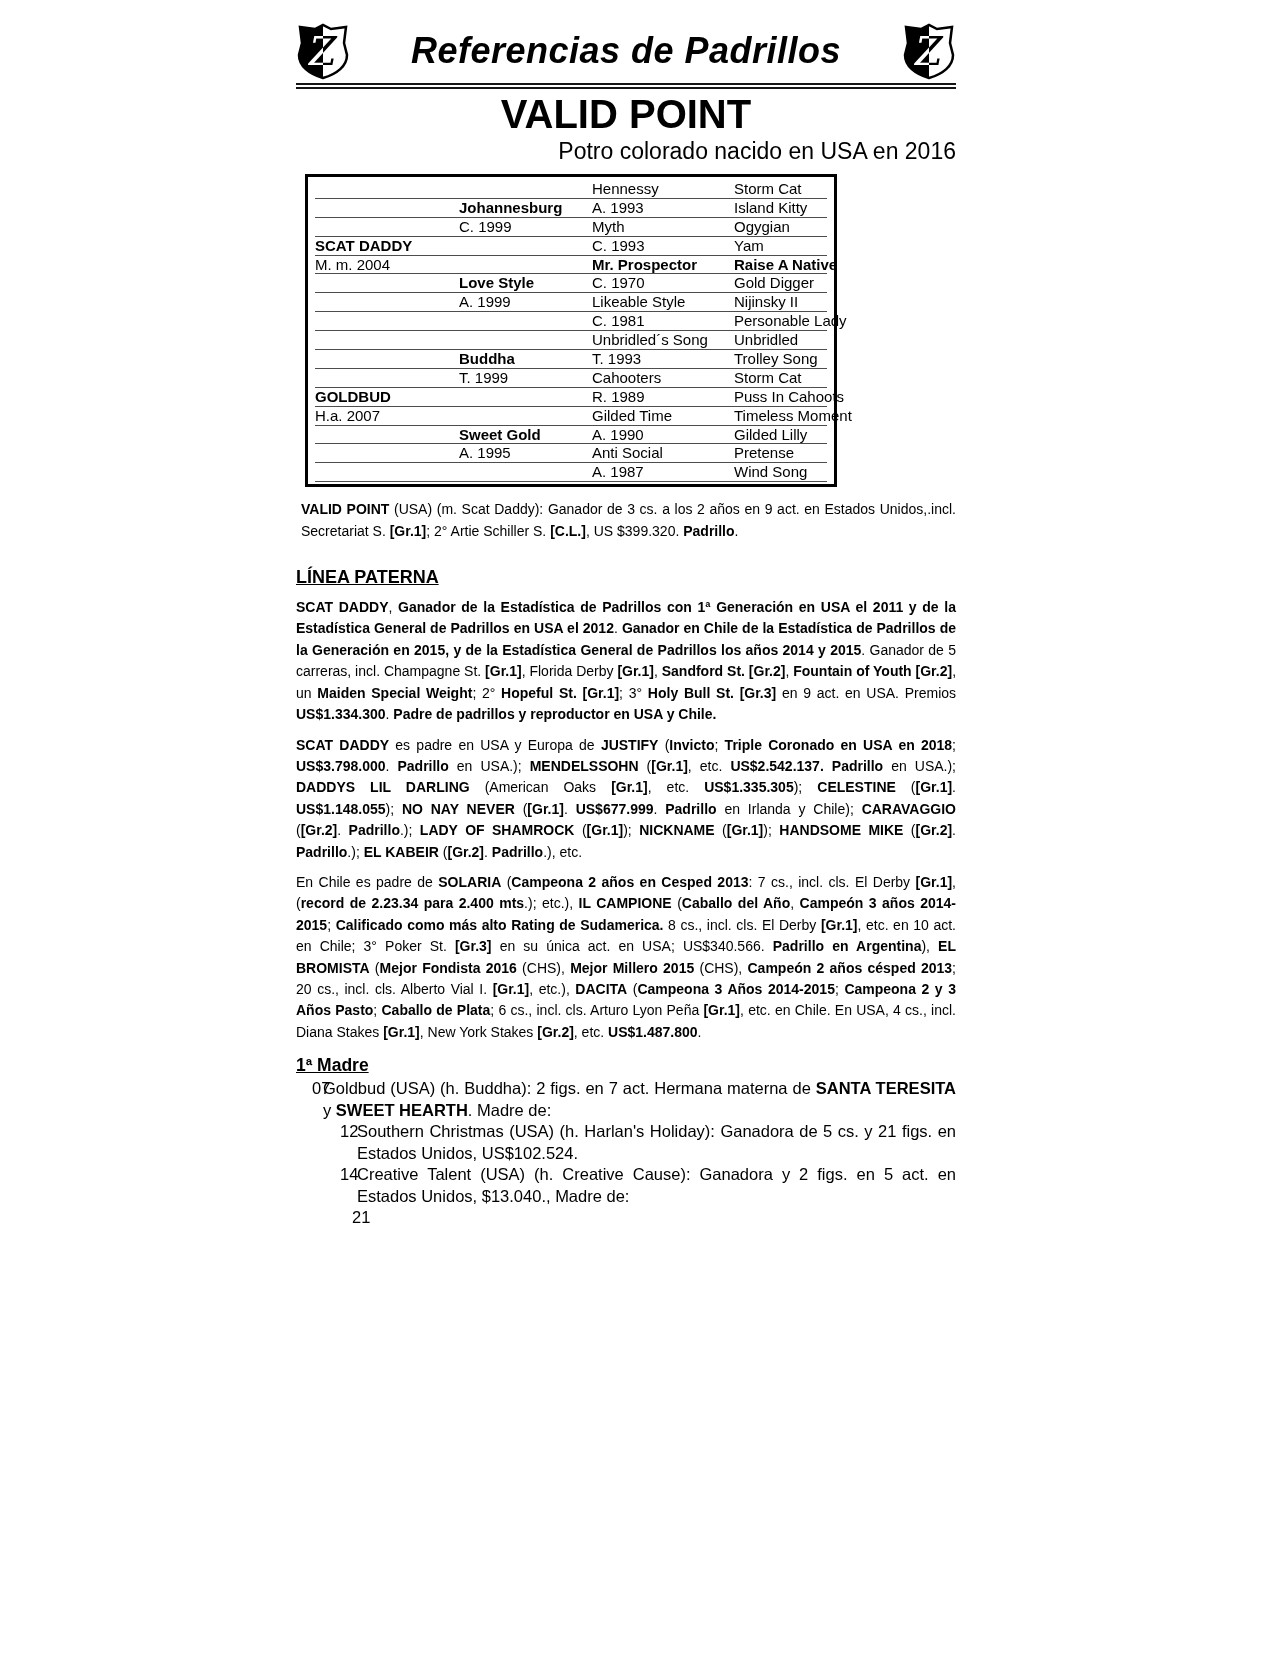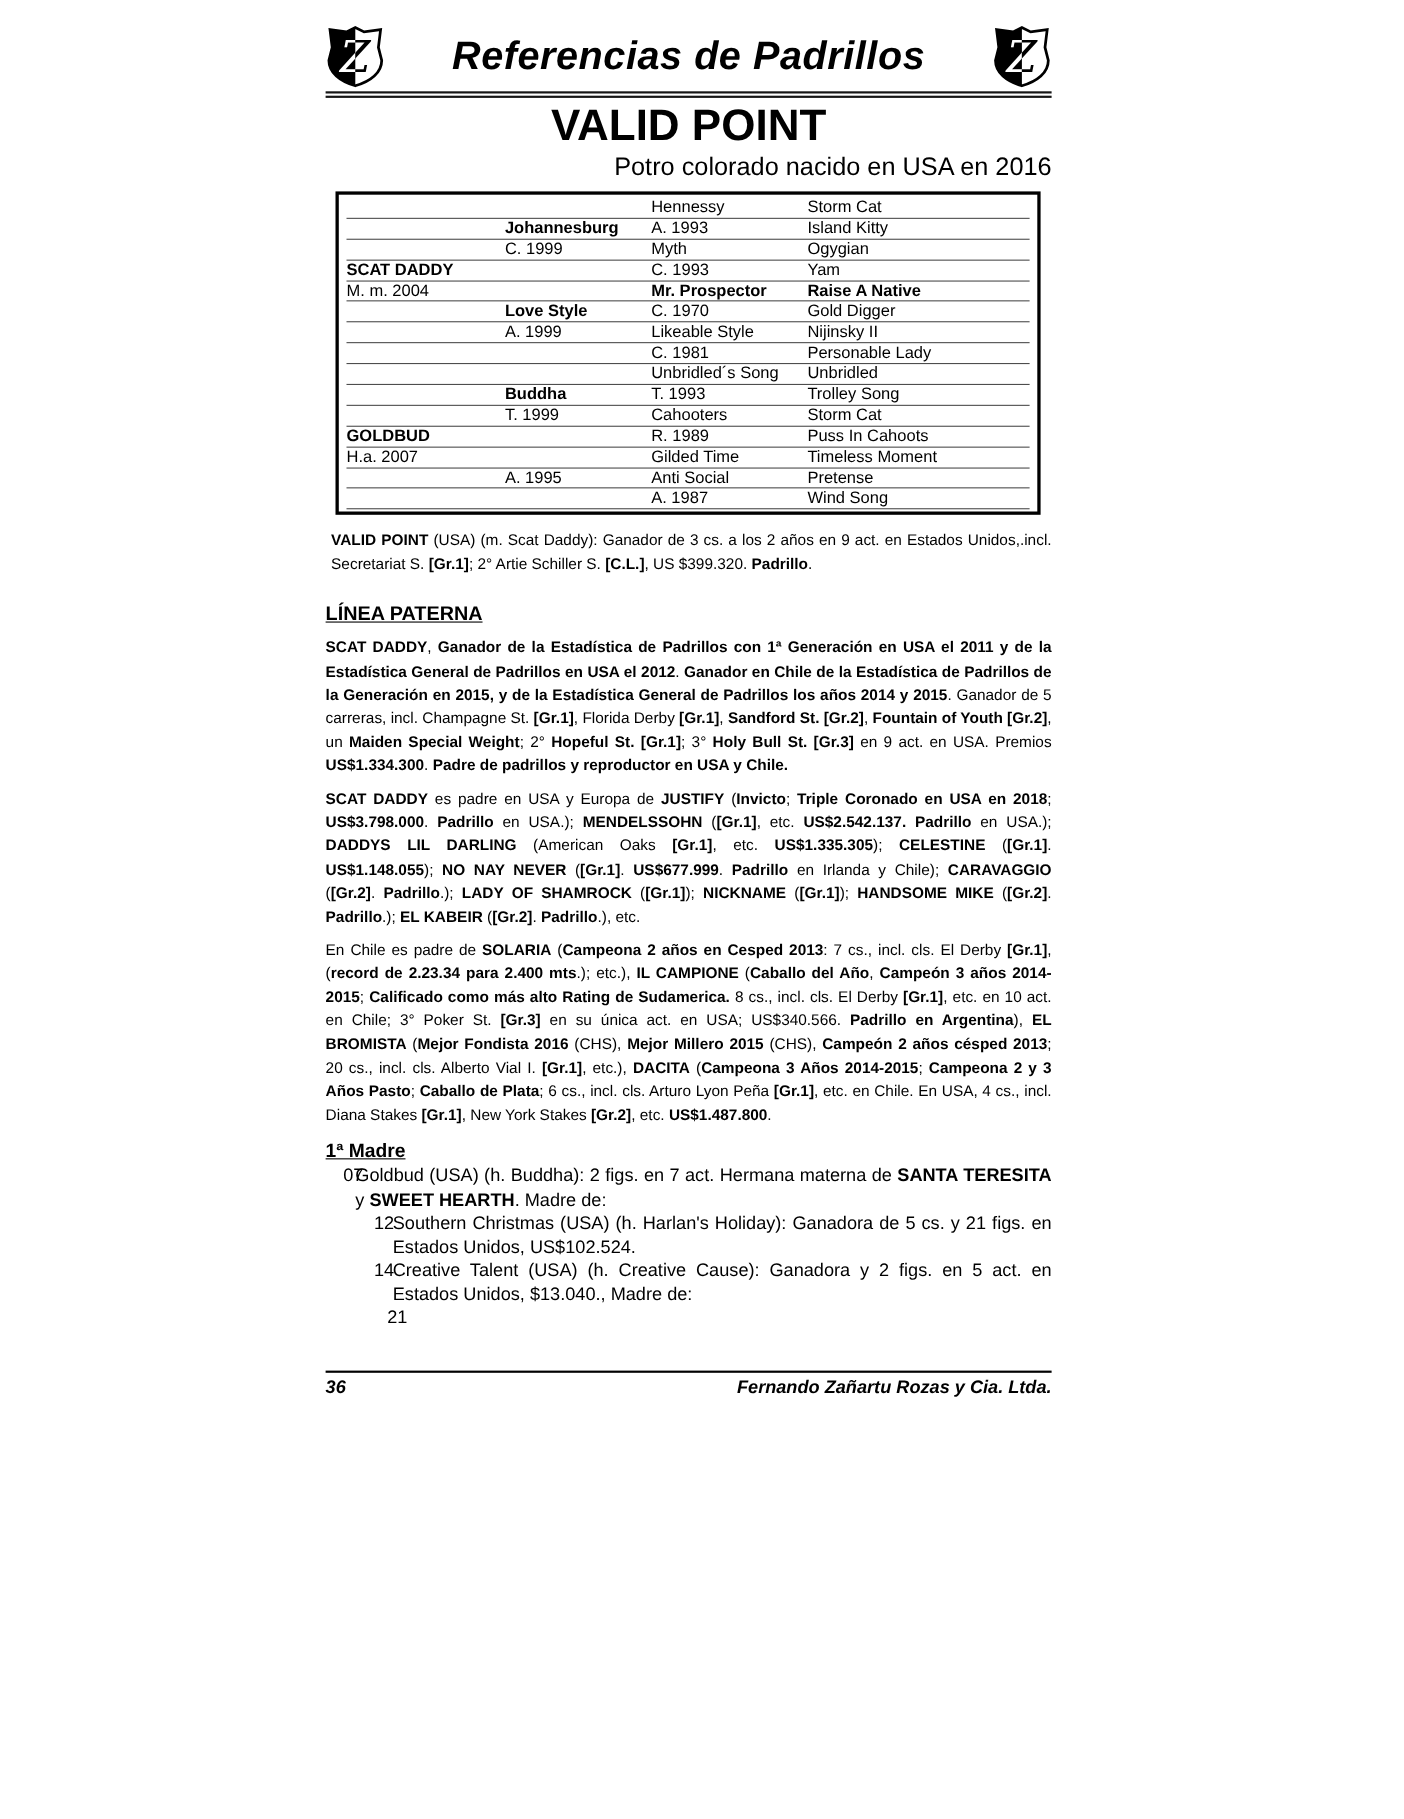--- a/index.html
+++ b/index.html
@@ -15,21 +15,21 @@
                   font-size:36px; letter-spacing:0.5px; }
   .logo { flex:0 0 auto; }
   .header-rule { margin-top:3px; height:6px;
                  border-top:2.5px solid #151515; border-bottom:2.5px solid #151515; }
 
   
   .horse-name { text-align:center; font-size:40px; font-weight:bold; margin-top:3px; }
   .horse-desc { text-align:right; font-size:23px; margin-top:1px; }
 
   
-  .pedigree-table { border:3px solid #000; margin:9px 0 0 9px; width:641px; padding:3px 7px 2px 7px; }
+  .pedigree-table { border:3px solid #000; margin:9px 0 0 9px; width:532px; padding:3px 7px 2px 7px; }
   .ped-row { display:grid; grid-template-columns:144px 133px 142px 1fr;
              height:18.9px; border-bottom:1.6px solid #4d4d4d;
              font-size:15px; line-height:18px; white-space:nowrap; align-items:end; }
   .ped-cell { overflow:visible; padding-bottom:1px; }
 
   .b { font-weight:bold; }
 
   
   p.doc { text-align:justify; font-size:14px; line-height:21.4px; margin:9px 0 0 0; }
   p.first { margin-top:12px; padding-left:5px; }
@@ -181,20 +181,26 @@
           <span class="ped-cell">Puss In Cahoots</span>
         </div>
         <div class="ped-row">
           <span class="ped-cell">H.a. 2007</span>
           <span class="ped-cell"></span>
           <span class="ped-cell">Gilded Time</span>
           <span class="ped-cell">Timeless Moment</span>
         </div>
         <div class="ped-row">
           <span class="ped-cell"></span>
+          <span class="ped-cell b">Sweet Gold</span>
+          <span class="ped-cell">A. 1990</span>
+          <span class="ped-cell">Gilded Lilly</span>
+        </div>
+        <div class="ped-row">
+          <span class="ped-cell"></span>
           <span class="ped-cell">A. 1995</span>
           <span class="ped-cell">Anti Social</span>
           <span class="ped-cell">Pretense</span>
         </div>
         <div class="ped-row">
           <span class="ped-cell"></span>
           <span class="ped-cell"></span>
           <span class="ped-cell">A. 1987</span>
           <span class="ped-cell">Wind Song</span>
         </div>
@@ -211,17 +217,13 @@
     <h4 class="doc">1ª Madre</h4>
     <div>
         <div class="dam-entry lvl0"><span class="dam-num">07</span><span>Goldbud (USA) (h. Buddha): 2 figs. en 7 act. Hermana materna de </span><span class="b">SANTA TERESITA</span><span> y </span><span class="b">SWEET HEARTH</span><span>. Madre de:</span></div>
         <div class="dam-entry lvl1"><span class="dam-num">12</span><span>Southern Christmas (USA) (h. Harlan's Holiday): Ganadora de 5 cs. y 21 figs. en Estados Unidos, US$102.524.</span></div>
         <div class="dam-entry lvl1"><span class="dam-num">14</span><span>Creative Talent (USA) (h. Creative Cause): Ganadora y 2 figs. en 5 act. en Estados Unidos, $13.040., Madre de:</span></div>
         <div class="dam-entry lvl2"><span class="dam-num">21</span></div>
       </div>
 
   </div>
 
-  <div class="footer">
-    <span>36</span>
-    <span>Fernando Zañartu Rozas y Cia. Ltda.</span>
-  </div>
 </div>
 
 </body></html>

